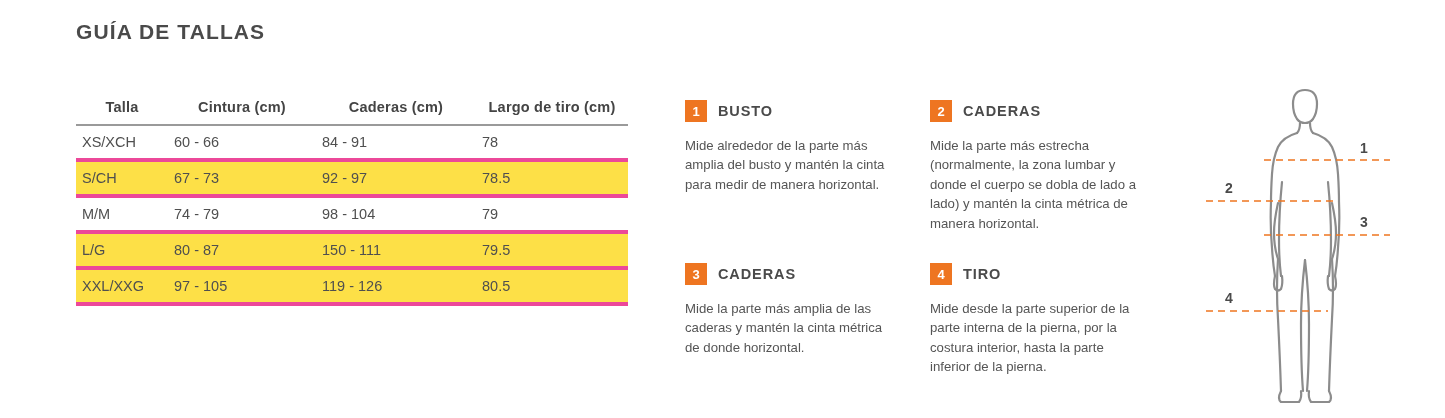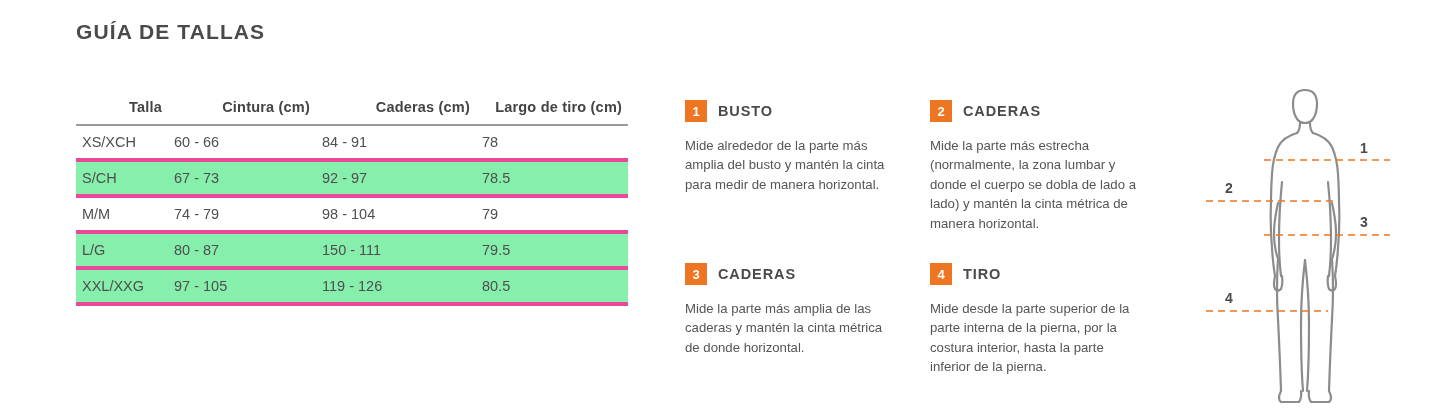--- a/index.html
+++ b/index.html
@@ -48,36 +48,36 @@
     color: #4a4a4a;
     margin-bottom: 18px;
   }
   table.size-table {
     border-collapse: collapse;
     width: 552px;
     font-size: 14.5px;
     color: #4f4f4f;
   }
   table.size-table th {
-    text-align: right;
+    text-align: center;
     font-weight: bold;
     font-size: 14.5px;
     color: #444;
     padding: 4px 6px 9px 6px;
     border-bottom: 2px solid #9a9a9a;
     letter-spacing: 0.2px;
   }
   table.size-table td {
     padding: 8px 6px 8px 6px;
     border-bottom: 4px solid #ec4899;
     font-size: 14.5px;
     color: #4f4f4f;
   }
   table.size-table tr.alt td {
-    background: #86efac;
+    background: #fde047;
   }
   .col-talla   { width: 80px; }
   .col-cintura { width: 136px; }
   .col-caderas { width: 148px; }
   .col-tiro    { width: auto; }
 
   
   .notes {
     position: absolute;
     left: 645px;

